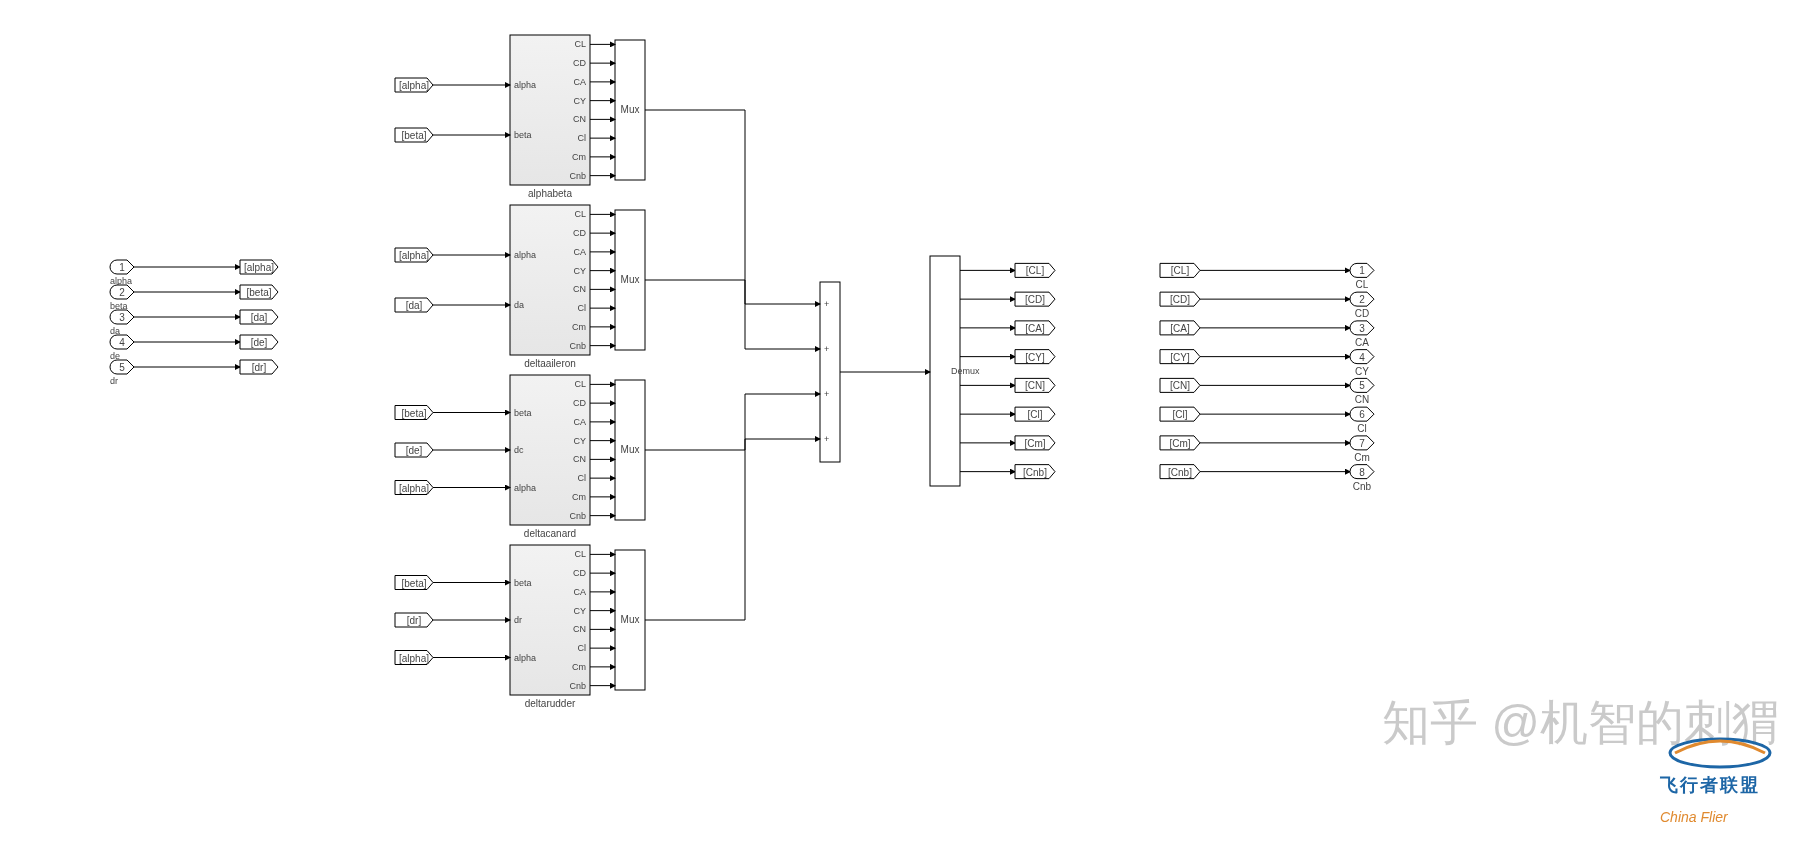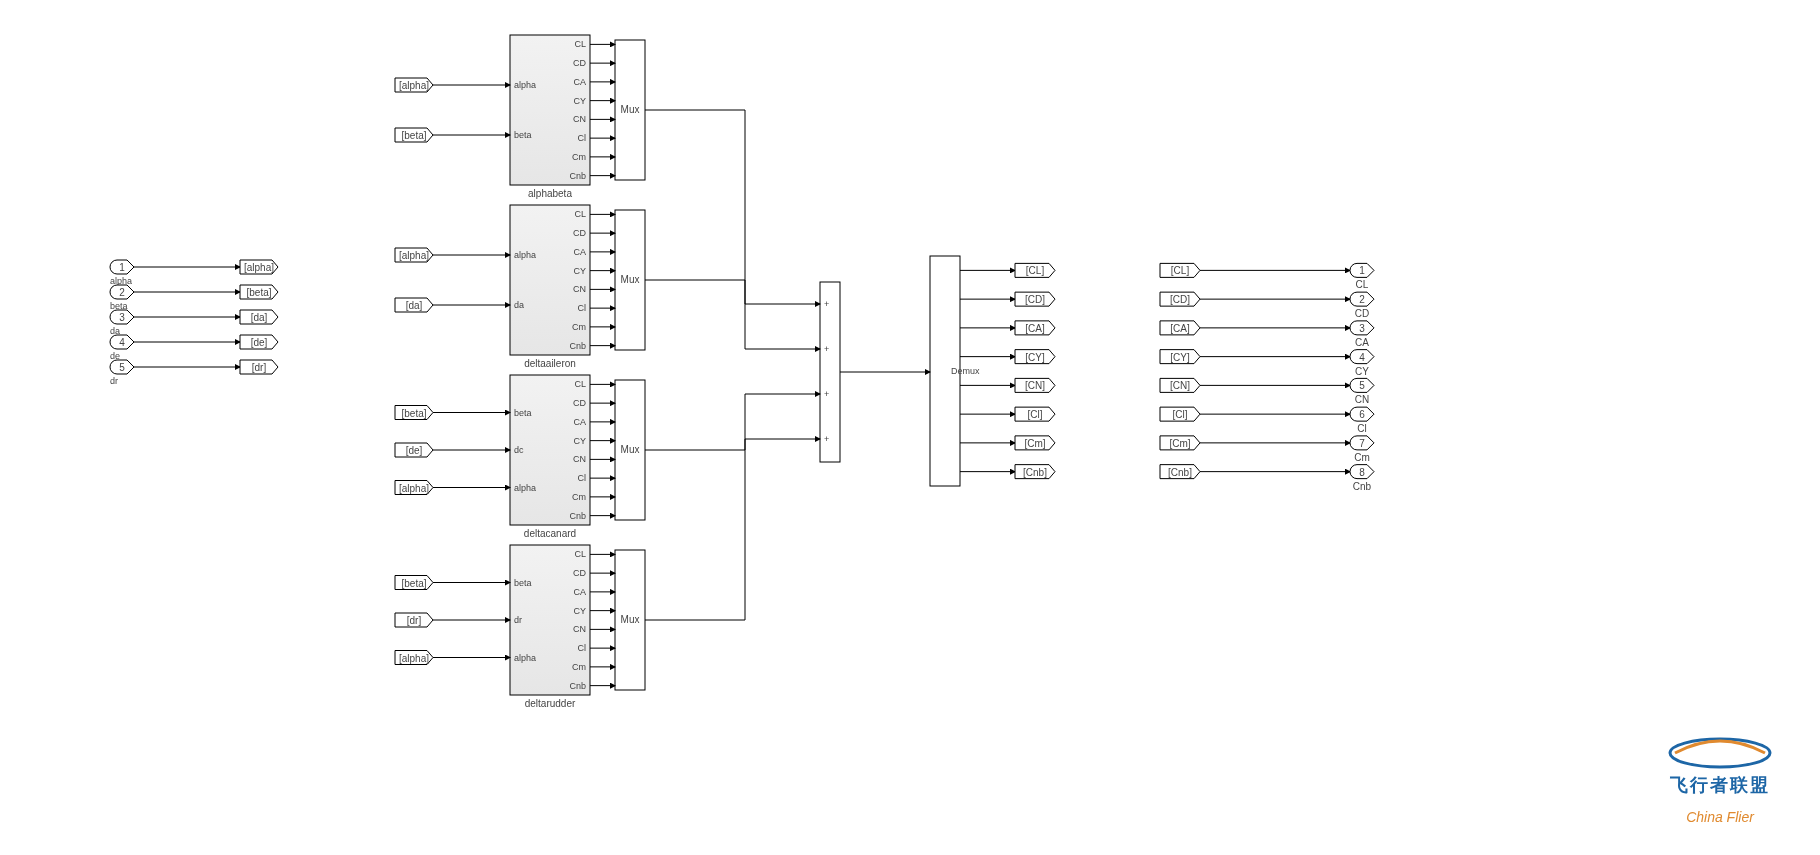--- a/index.html
+++ b/index.html
@@ -5,21 +5,21 @@
   html,body{margin:0;padding:0;background:#fff;font-family:Arial,Helvetica,sans-serif;}
   .canvas-wrap{width:1820px;height:855px;position:relative;overflow:hidden;}
   svg{display:block;}
   .blk{fill:#fff;stroke:#000;stroke-width:1;}
   .subfill{fill:url(#subgrad);stroke:#000;stroke-width:1;}
   .wire{stroke:#000;stroke-width:1;fill:none;}
   .txtc{font-size:10px;fill:#444;text-anchor:middle;}
   .txtr{font-size:9px;fill:#444;text-anchor:end;}
   .txtl{font-size:9px;fill:#444;text-anchor:start;}
   .watermark{position:absolute;right:40px;bottom:100px;font-size:48px;color:rgba(150,150,150,0.5);font-weight:500;pointer-events:none;user-select:none;}
-  .logo{position:absolute;right:40px;bottom:30px;text-align:center;pointer-events:none;user-select:none;}
+  .logo{position:absolute;right:40px;bottom:30px;pointer-events:none;user-select:none;}
   .logo .zh{font-size:18px;color:#1d66a6;font-weight:bold;letter-spacing:2px;}
   .logo .en{font-size:14px;color:#e08a2f;font-style:italic;margin-top:12px;}
   .logo-swoop{width:120px;height:40px;}
 </style>
 </head>
 <body>
 
 <div class="canvas-wrap">
 <svg id="diagram-svg" width="1820" height="855">
   <defs>
@@ -260,20 +260,21 @@
       <text x="1362" y="446.875" class="txtc">7</text>
       <text x="1362" y="460.875" class="txtc">Cm</text>
       <path d="M 1160,464.625 L 1194,464.625 L 1200,471.625 L 1194,478.625 L 1160,478.625 Z" class="blk"></path>
       <text x="1180" y="475.625" class="txtc">[Cnb]</text>
       <line x1="1200" y1="471.625" x2="1350" y2="471.625" class="wire" marker-end="url(#arrow)"></line>
       <path d="M 1357,464.625 L 1367,464.625 L 1374,471.625 L 1367,478.625 L 1357,478.625 A 7,7 0 0 1 1357,464.625 Z" class="blk"></path>
       <text x="1362" y="475.625" class="txtc">8</text>
       <text x="1362" y="489.625" class="txtc">Cnb</text>
     </svg>
 
+<div class="watermark">知乎 @机智的刺猬</div>
 <div class="logo">
   <svg class="logo-swoop" viewBox="0 0 120 40">
     <ellipse cx="60" cy="20" rx="50" ry="14" fill="none" stroke="#1d66a6" stroke-width="3"></ellipse>
     <path d="M15,20 Q60,-4 105,20" fill="none" stroke="#e08a2f" stroke-width="3"></path>
   </svg>
   <div class="zh">飞行者联盟</div>
   <div class="en">China Flier</div>
 </div>
 </div>
 

